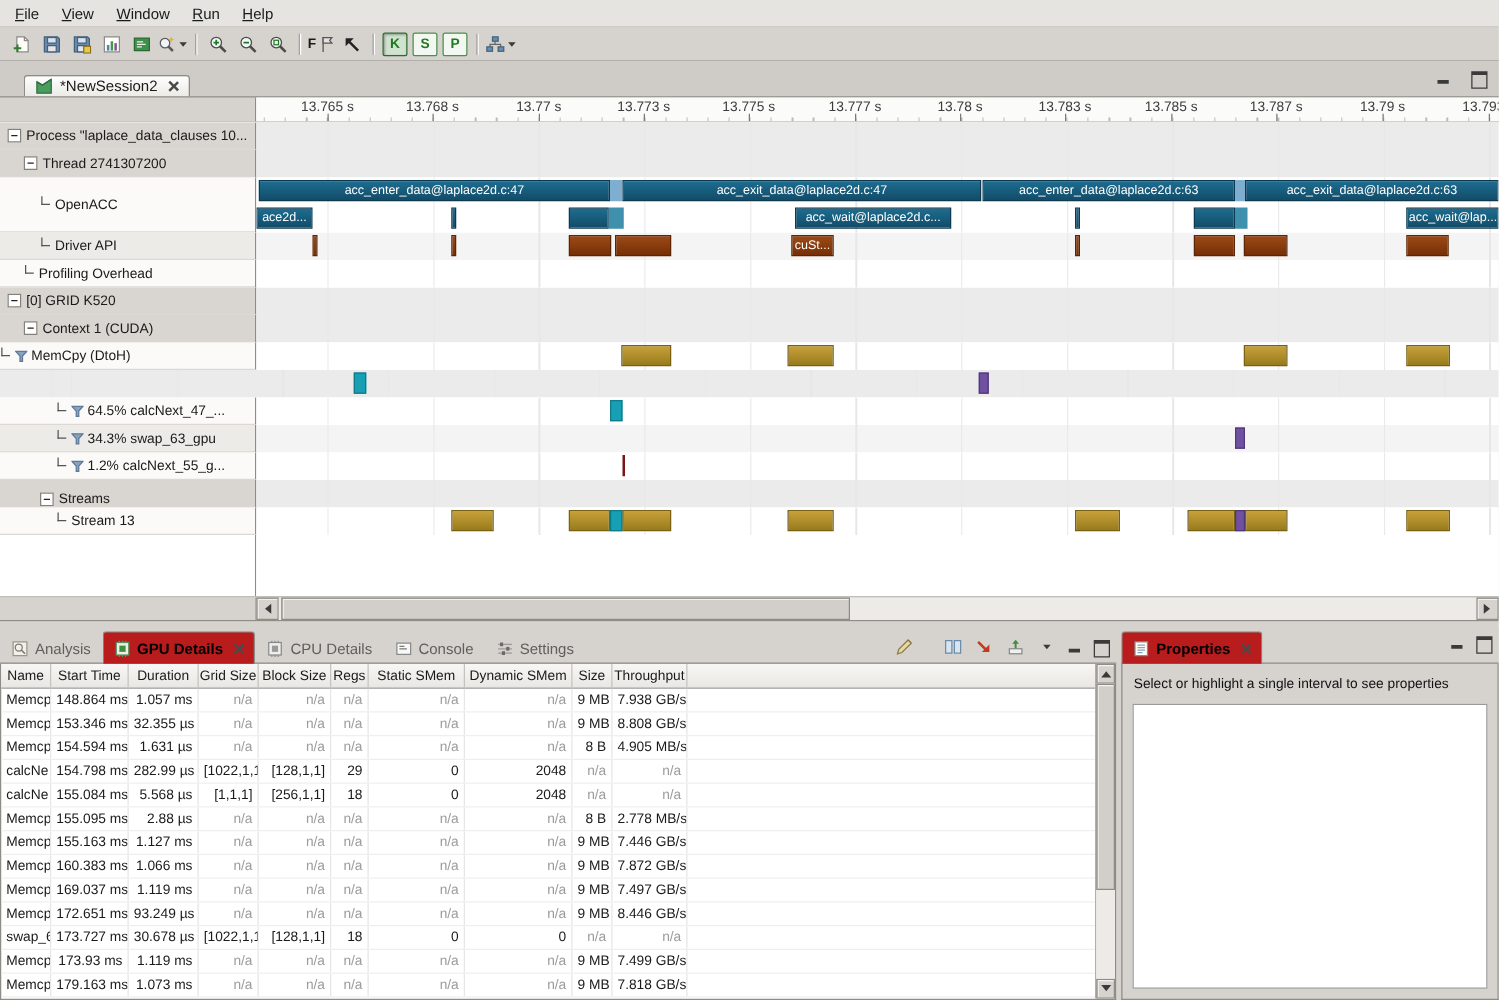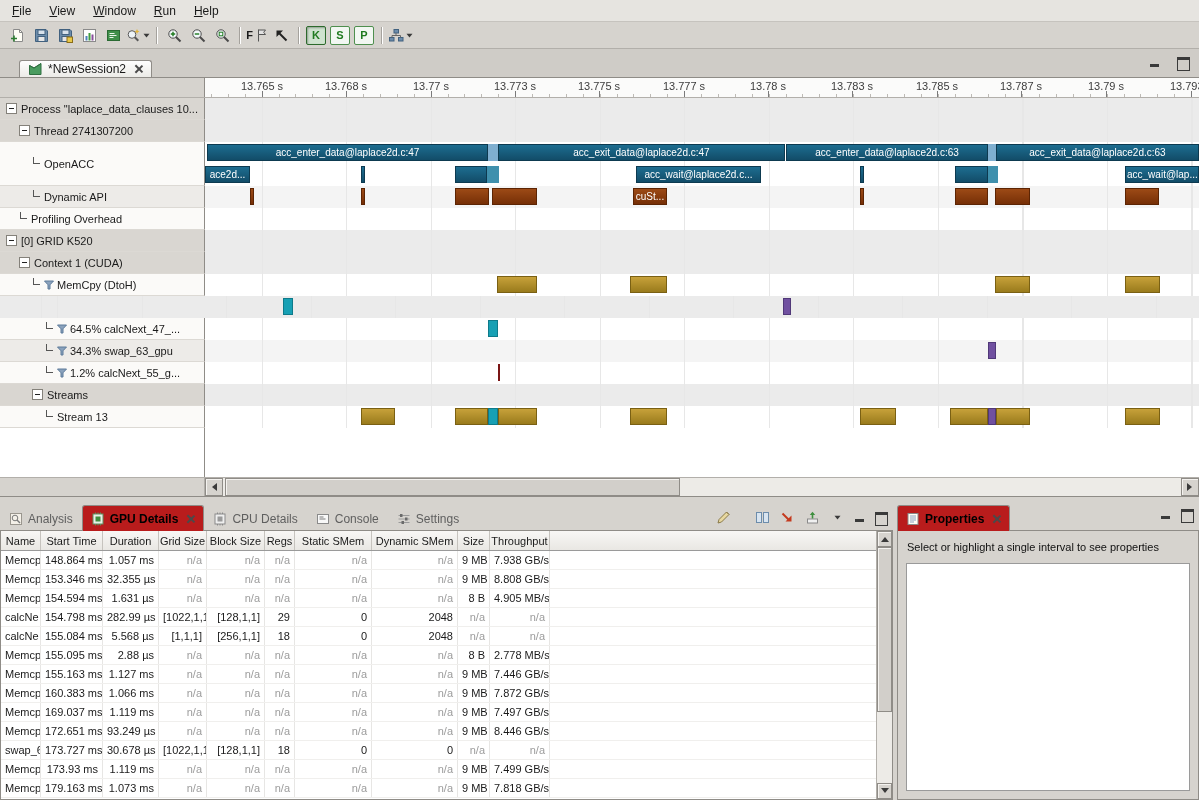--- a/index.html
+++ b/index.html
@@ -334,21 +334,21 @@
               <div class="bar bar-acc" style="left: 655px; width: 2px;"></div>
               <div class="bar bar-acc" style="left: 750px; width: 33px;"></div>
               <div class="bar bar-accl2" style="left: 783px; width: 10px;"></div>
               <div class="bar bar-acc" style="left: 920px; width: 74px;">acc_wait@lap...</div>
             </div>
           </div>
         </div>
         <div class="trow">
           <div class="tlabel" style="padding-left: 32px; height: 22px; background: rgb(237, 235, 232);">
             <span class="tree-l"></span>
-            <span class="tlabel-text">Dynamic API</span>
+            <span class="tlabel-text">Driver API</span>
           </div>
           <div class="ttracks">
             <div class="track" style="background-color: rgb(244, 244, 244);">
               <div class="bar bar-drv" style="left: 45px; width: 2px;"></div>
               <div class="bar bar-drv" style="left: 156px; width: 2px;"></div>
               <div class="bar bar-drv" style="left: 250px; width: 34px;"></div>
               <div class="bar bar-drv" style="left: 287px; width: 45px;"></div>
               <div class="bar bar-drv" style="left: 428px; width: 34px;">cuSt...</div>
               <div class="bar bar-drv" style="left: 655px; width: 2px;"></div>
               <div class="bar bar-drv" style="left: 750px; width: 33px;"></div>
@@ -378,21 +378,21 @@
         <div class="trow">
           <div class="tlabel" style="padding-left: 19px; height: 22px; background: rgb(217, 214, 209);">
             <span class="tree-minus"></span>
             <span class="tlabel-text">Context 1 (CUDA)</span>
           </div>
           <div class="ttracks">
             <div class="track" style="background-color: rgb(235, 235, 235);"></div>
           </div>
         </div>
         <div class="trow">
-          <div class="tlabel" style="padding-left: 32px; height: 22px; background: rgb(251, 250, 248);">
+          <div class="tlabel" style="height: 22px; background: rgb(251, 250, 248);">
             <span class="tree-l"></span>
             <span class="icw tree-funnel">
               <svg width="10" height="10" viewBox="0 0 10 10">
                 <path d="M0.5 1h9L6 4.8V9H4V4.8z" fill="#8aa2bd" stroke="#5c7a9a"></path>
               </svg>
             </span>
             <span class="tlabel-text">MemCpy (DtoH)</span>
           </div>
           <div class="ttracks">
             <div class="track" style="background-color: rgb(255, 255, 255);">
@@ -453,21 +453,21 @@
             </span>
             <span class="tlabel-text">1.2% calcNext_55_g...</span>
           </div>
           <div class="ttracks">
             <div class="track" style="background-color: rgb(255, 255, 255);">
               <div class="bar bar-k3" style="left: 293px; width: 2px;"></div>
             </div>
           </div>
         </div>
         <div class="trow">
-          <div class="tlabel" style="padding-left: 32px; height: 22px; background: rgb(217, 214, 209);">
+          <div class="tlabel" style="padding-left: 32px; height: 22px; background: rgb(217, 214, 209); align-items: flex-end;">
             <span class="tree-minus"></span>
             <span class="tlabel-text">Streams</span>
           </div>
           <div class="ttracks">
             <div class="track" style="background-color: rgb(235, 235, 235);"></div>
           </div>
         </div>
         <div class="trow">
           <div class="tlabel" style="padding-left: 45px; height: 22px; background: rgb(251, 250, 248);">
             <span class="tree-l"></span>

